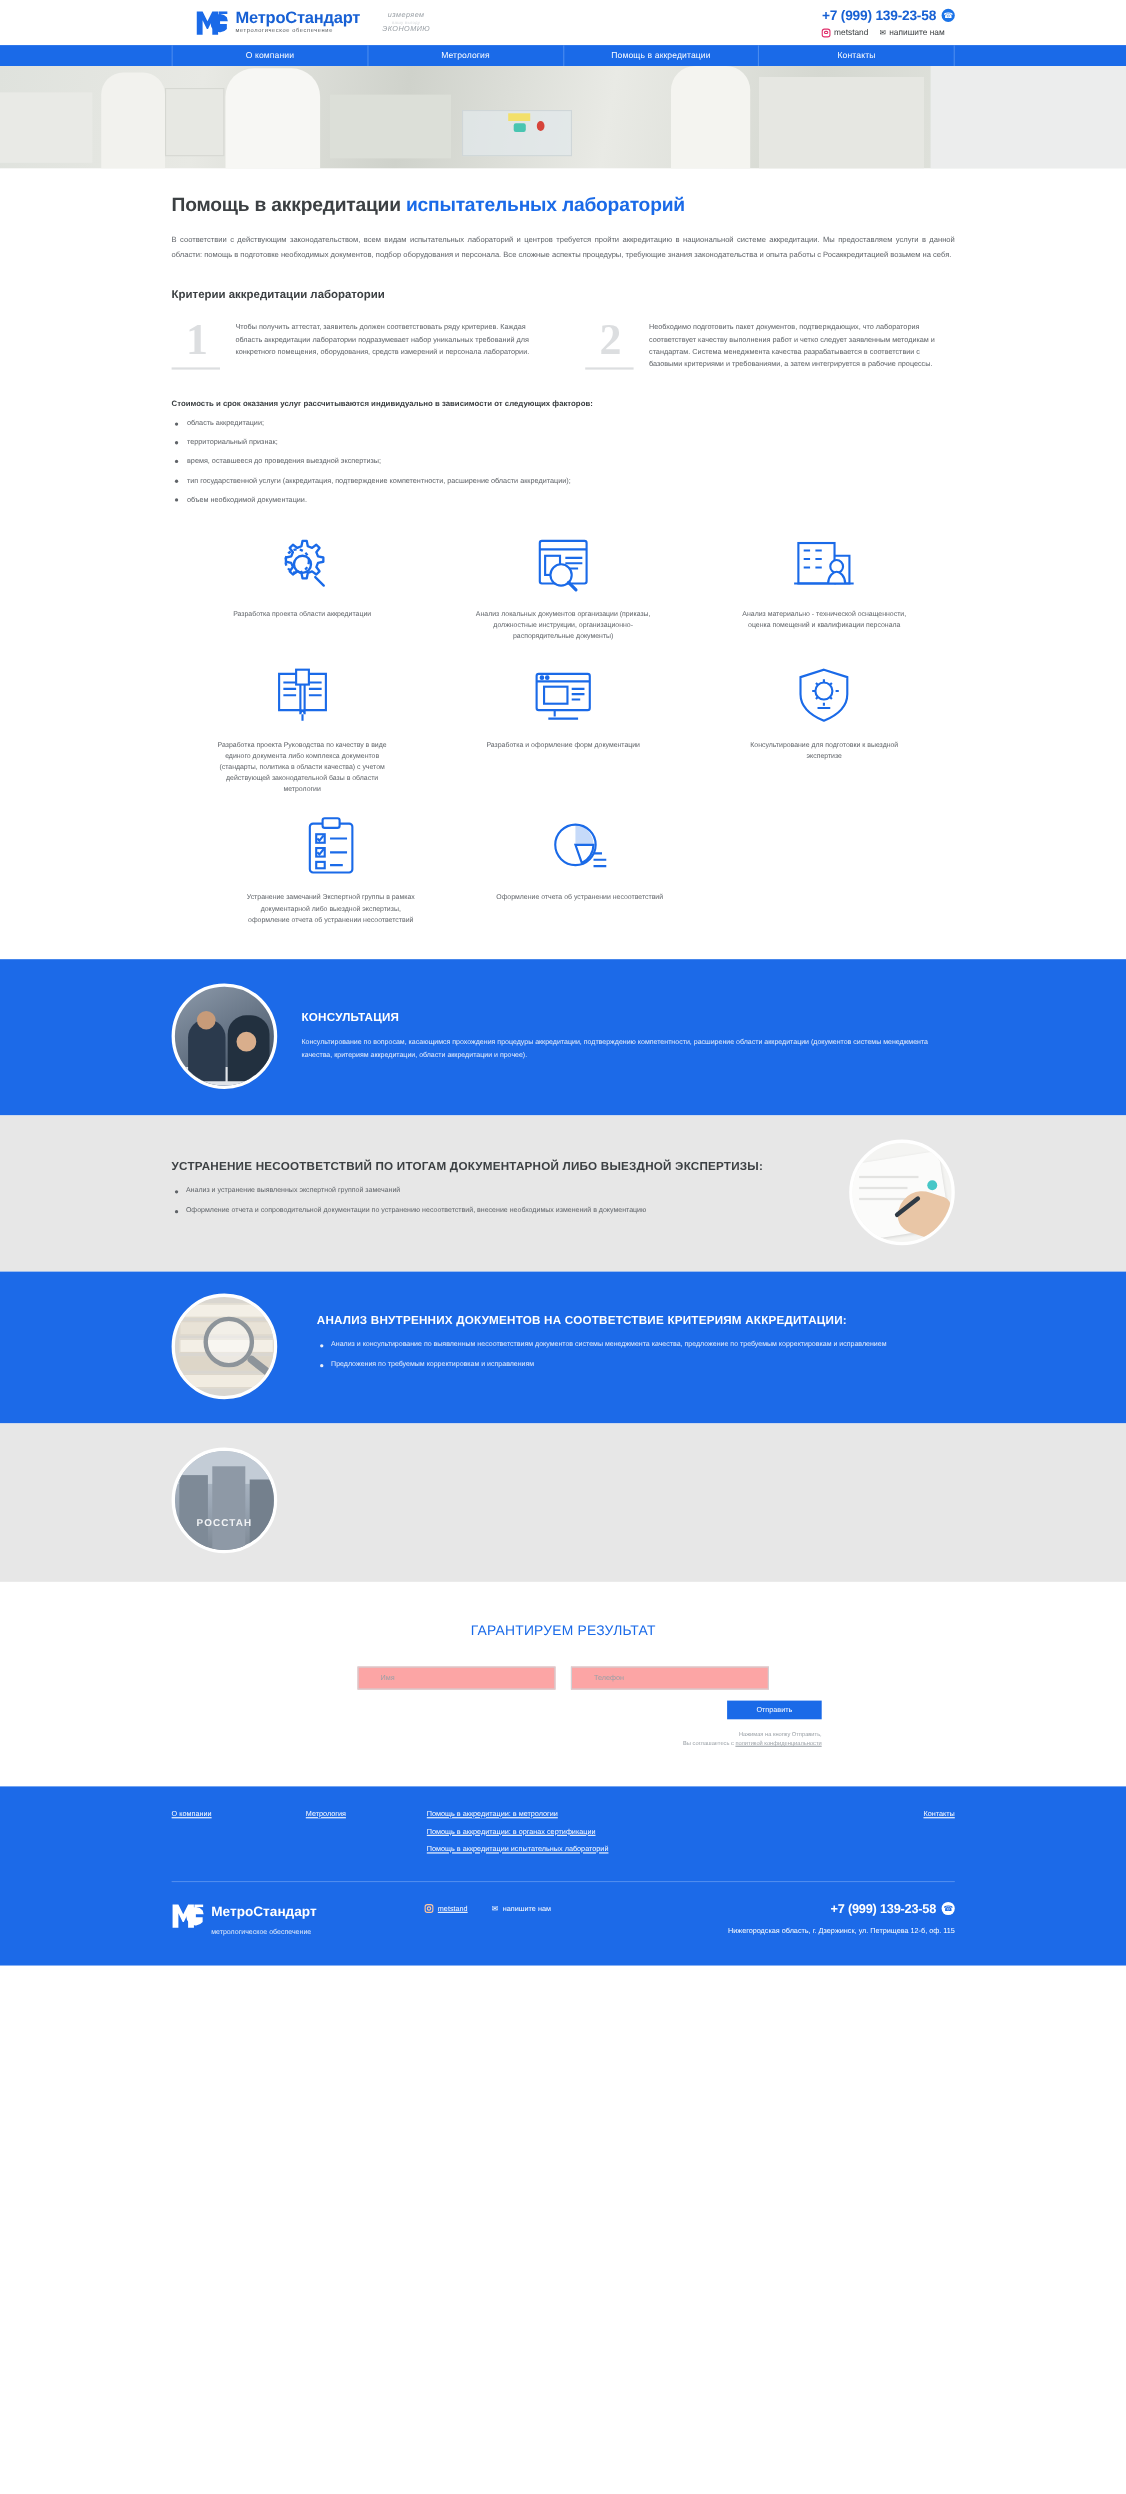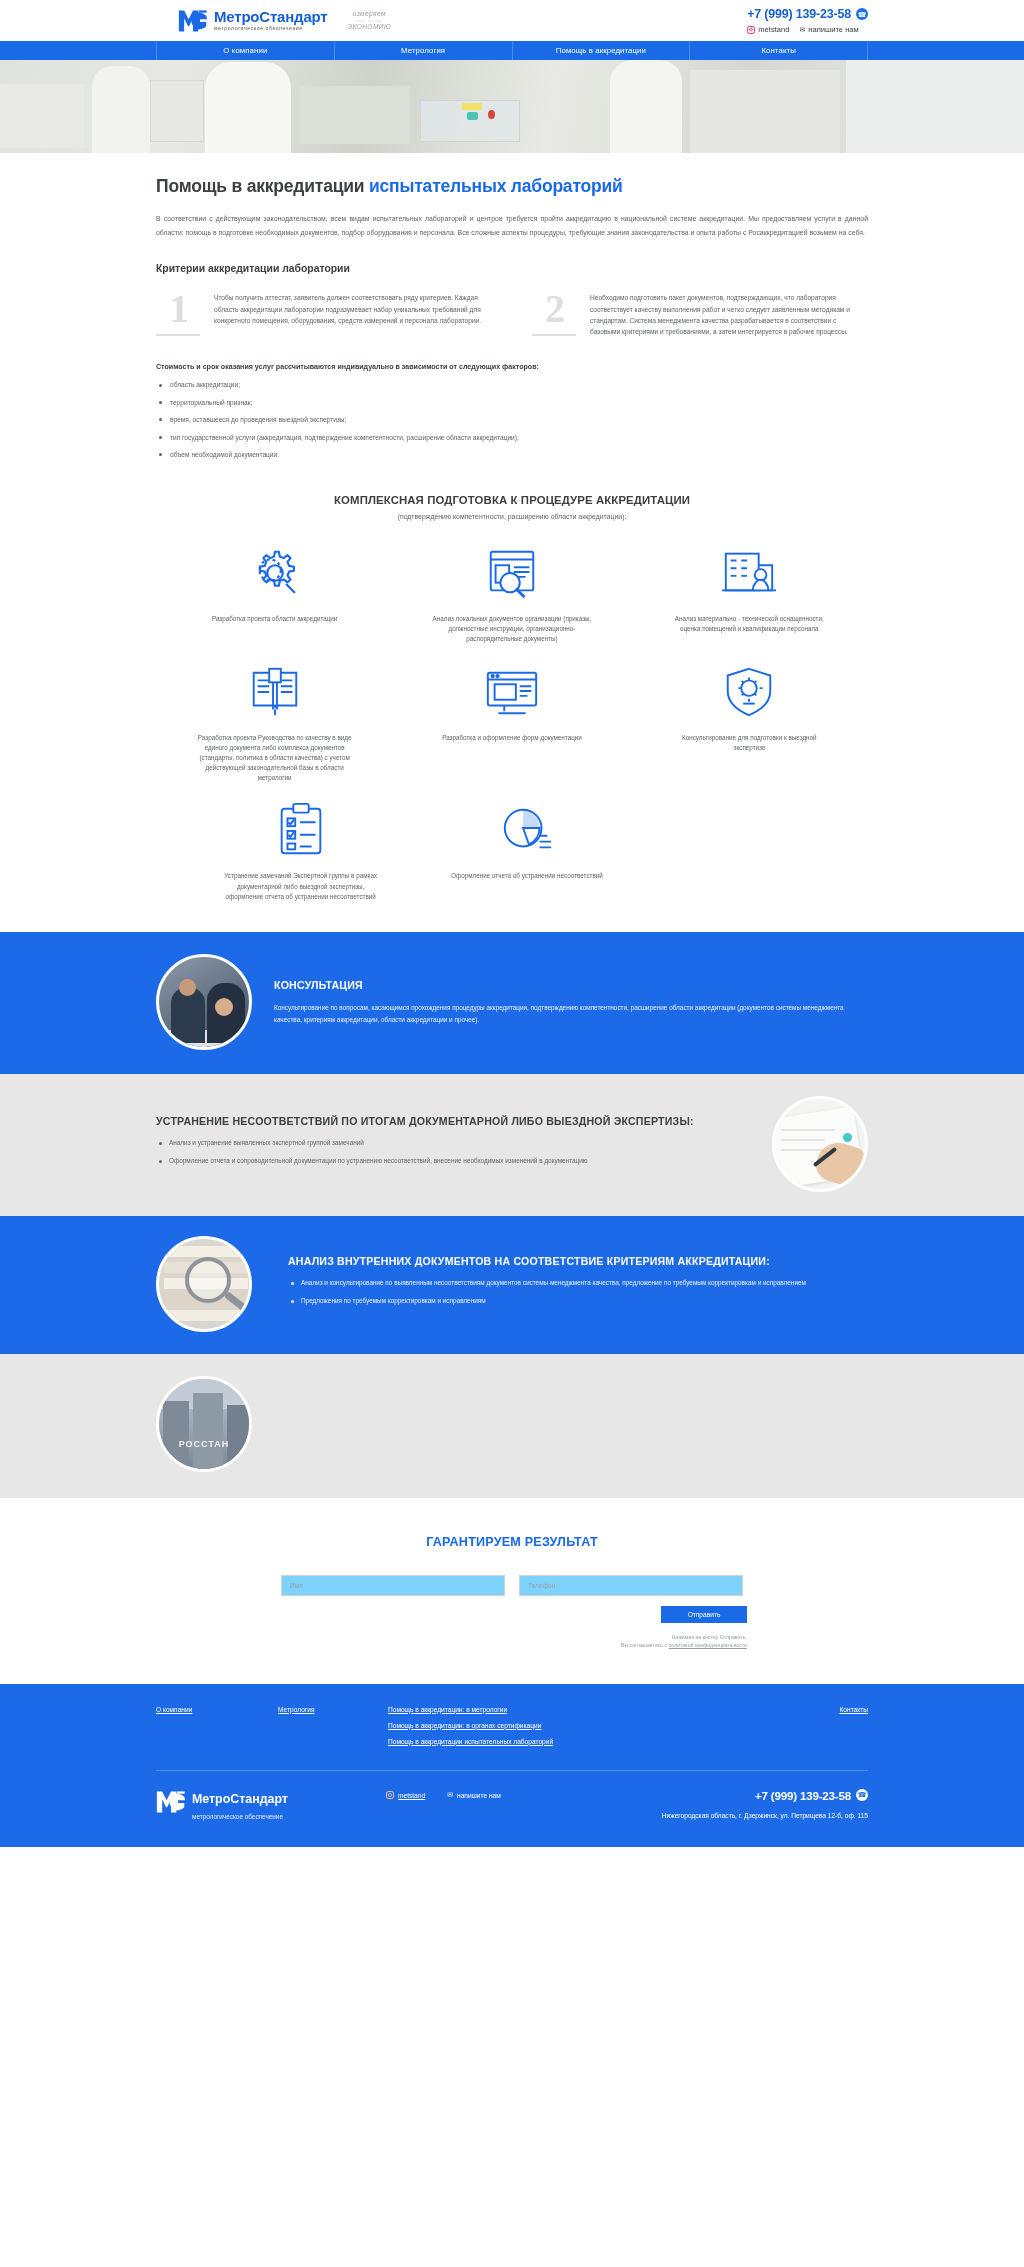--- a/index.html
+++ b/index.html
@@ -228,25 +228,25 @@
   .circ-bld .sky { position:absolute; left:0; top:0; width:100%; height:30px; background:#c3ccd6;}
   .circ-bld .ross {
     position:absolute; left: 0; bottom: 20px; width: 100%; text-align:center;
     font-size: 9px; font-weight:bold; color:#f1f3f5; letter-spacing: 1px;
     font-family:"Liberation Sans",sans-serif;
   }
 
   
   .cta { padding: 30px 0 34px; text-align: center; }
   .cta-h1 { font-size: 12.6px; font-weight: bold; color: #3c4043; letter-spacing:.2px;}
-  .cta-h2 { margin-top: 7px; font-size: 12.6px; font-weight: bold; color: #1a6ae8; letter-spacing:.2px;}
+  .cta-h2 { margin-top: 7px; font-size: 12.6px; font-weight: normal; color: #1a6ae8; letter-spacing:.2px;}
   .form-row { margin-top: 26px; display: flex; justify-content: center; gap: 14px; }
   .f-input {
-    width: 224px; height: 21px; border: 1px solid #cfd2d6; background:#7dd3fc;
-    font-size: 6.6px; color: #5f6368; padding: 0 8px; font-family:"Liberation Sans",sans-serif;
+    width: 180px; height: 21px; border: 1px solid #cfd2d6; background:#fca5a5;
+    font-size: 6.6px; color: #5f6368; padding: 0 20px; font-family:"Liberation Sans",sans-serif;
   }
   .f-input::placeholder { color: #9aa0a6; }
   .btn-row { margin-top: 10px; display: flex; justify-content: flex-end; width: 470px; margin-left:auto; margin-right:auto;}
   .btn-send {
     background: #1a6ae8; color:#fff; border:none; width: 86px; height: 17px;
     font-size: 6.6px; cursor:pointer; font-family:"Liberation Sans",sans-serif;
   }
   .consent {
     margin-top: 10px; width: 470px; margin-left:auto; margin-right:auto;
     text-align: right; font-size: 5.2px; color: #9aa0a6; line-height: 1.6;
@@ -392,24 +392,20 @@
 
     <div class="factors-title">Стоимость и срок оказания услуг рассчитываются индивидуально в зависимости от следующих факторов:</div>
     <ul class="factors">
       <li>область аккредитации;</li>
       <li>территориальный признак;</li>
       <li>время, оставшееся до проведения выездной экспертизы;</li>
       <li>тип государственной услуги (аккредитация, подтверждение компетентности, расширение области аккредитации);</li>
       <li>объем необходимой документации.</li>
     </ul>
 
-    <div class="svc-head">
-      <div class="svc-title">КОМПЛЕКСНАЯ ПОДГОТОВКА К ПРОЦЕДУРЕ АККРЕДИТАЦИИ</div>
-      <div class="svc-sub">(подтверждению компетентности, расширению области аккредитации):</div>
-    </div>
 
     <div class="svc-grid">
       <div class="svc">
         <div class="svc-ic">
           <svg viewBox="0 0 64 60" fill="none" stroke="#1a6ae8" stroke-width="2.2">
             <path d="M32 8 l4 0 1 5 4 1.6 4-3 3 3 -3 4 1.6 4 5 1 0 4 -5 1 -1.6 4 3 4 -3 3 -4-3 -4 1.6 -1 5 -4 0 -1-5 -4-1.6 -4 3 -3-3 3-4 -1.6-4 -5-1 0-4 5-1 1.6-4 -3-4 3-3 4 3 4-1.6z" stroke-linejoin="round"></path>
             <circle cx="32" cy="30" r="8"></circle>
             <path d="M44 42 l8 8" stroke-linecap="round"></path>
             <circle cx="27" cy="27" r="11" stroke-dasharray="3 3"></circle>
           </svg>

